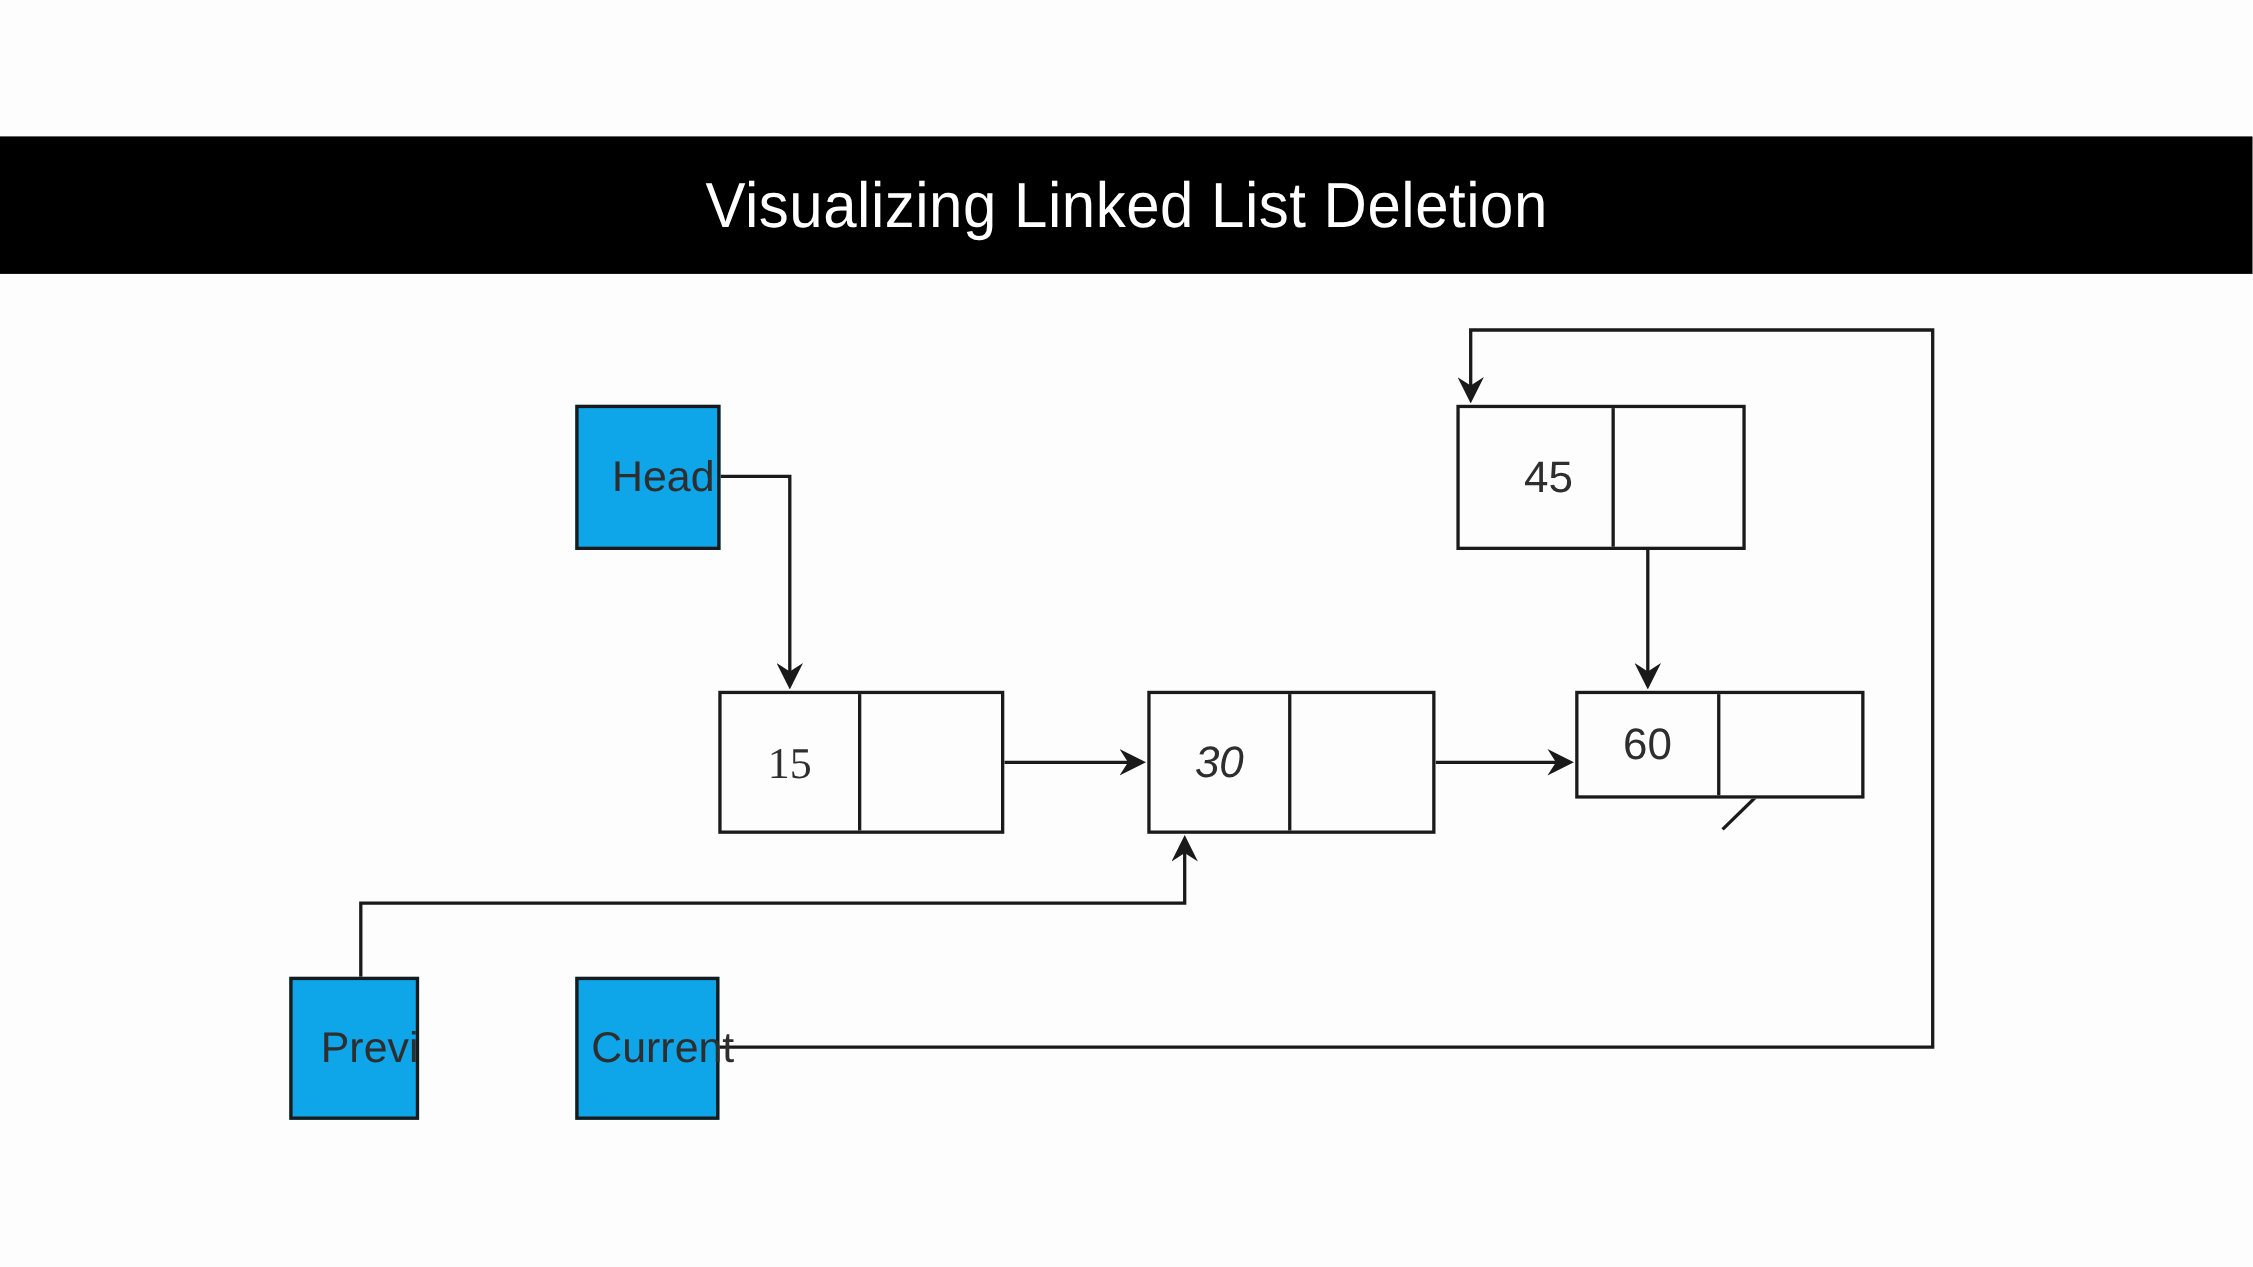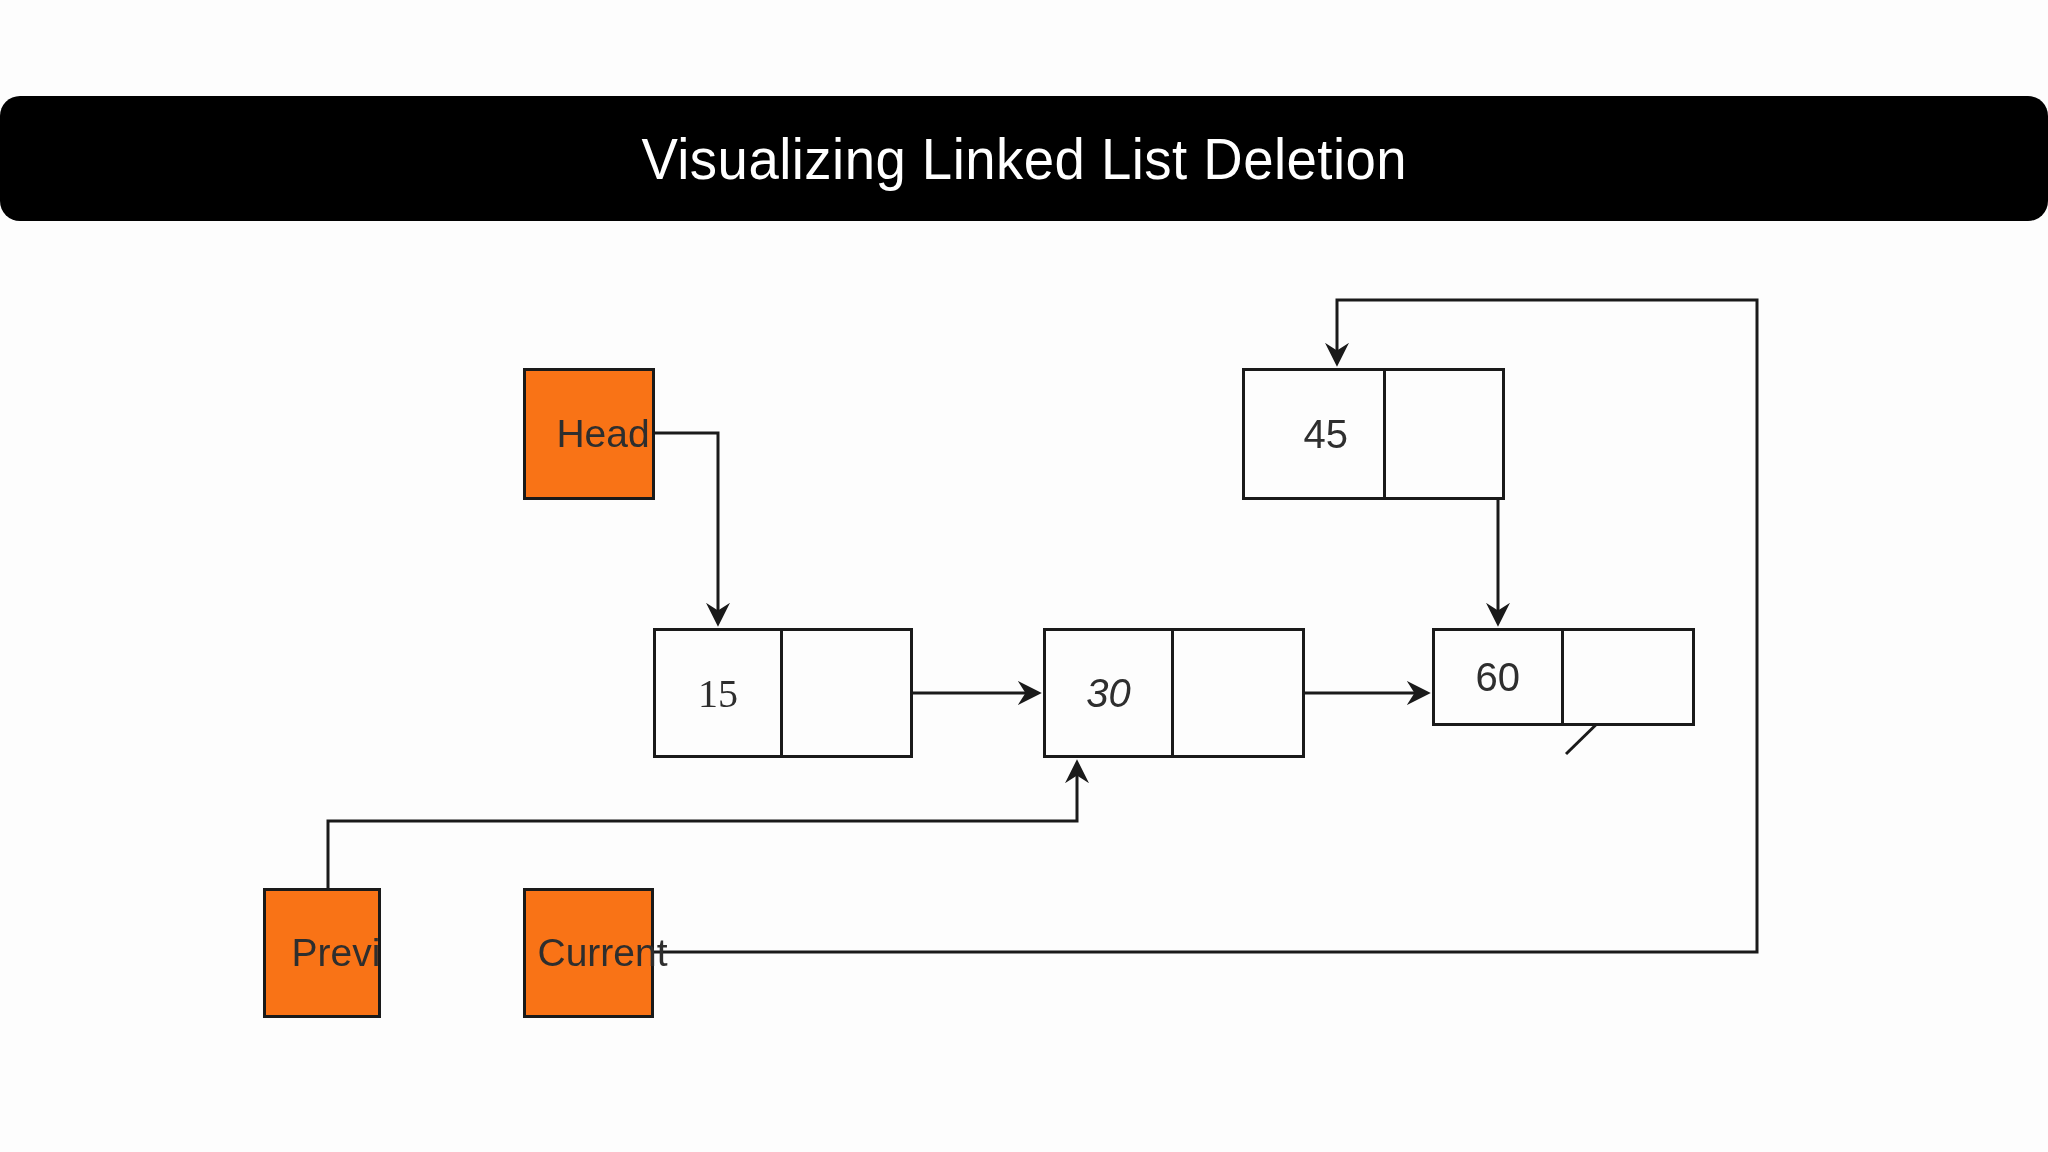--- a/index.html
+++ b/index.html
@@ -11,48 +11,47 @@
   .canvas {
     position: relative;
     width: 2048px;
     height: 1152px;
     background: #fdfdfd;
     overflow: hidden;
   }
   .title-bar {
     position: absolute;
     left: 0;
-    top: 96px;
+    top: 124px;
     width: 2048px;
     height: 125px;
     background: #000000;
     display: flex;
     align-items: center;
     justify-content: center;
-    border-radius: 20px;
   }
   .title-text {
     color: #ffffff;
     font-size: 58px;
     font-weight: 500;
     letter-spacing: 0.5px;
     transform: scaleX(0.94);
     white-space: nowrap;
   }
   .connector-layer {
     position: absolute;
     left: 0;
     top: 0;
     width: 2048px;
     height: 1152px;
   }
   .box {
     position: absolute;
     border: 3px solid #1a1a1a;
-    background: #f97316;
+    background: #0ea5e9;
     box-sizing: border-box;
     display: flex;
     align-items: center;
     justify-content: center;
     color: #2e2e2e;
     font-size: 39px;
     padding-left: 28px;
   }
   .label-box span {
     white-space: nowrap;
@@ -74,21 +73,21 @@
   }
   .node .value-cell {
     border-right: 3px solid #1a1a1a;
   }
   
   #head-box    { left: 523px; top: 368px; width: 132px; height: 132px; }
   #previ-box   { left: 263px; top: 888px; width: 118px; height: 130px; }
   #current-box { left: 523px; top: 888px; width: 131px; height: 130px; }
   #node-15 { left: 653px;  top: 628px; width: 260px; height: 130px; font-family: Liberation Serif, serif; }
   #node-30 { left: 1043px; top: 628px; width: 262px; height: 130px; font-style: italic; }
-  #node-45 { left: 1242px; top: 368px; width: 263px; height: 132px; padding-left: 24px; }
+  #node-45 { left: 1324px; top: 368px; width: 263px; height: 132px; padding-left: 24px; }
   #node-60 { left: 1432px; top: 628px; width: 263px; height: 98px; }
   #node-15 .value-cell, #node-30 .value-cell, #node-45 .value-cell, #node-60 .value-cell { width: 50%; }
   .pointer-cell { flex: 1; position: relative; }
 </style>
 </head>
 <body>
 
 <div class="canvas">
 
   <div class="title-bar">

